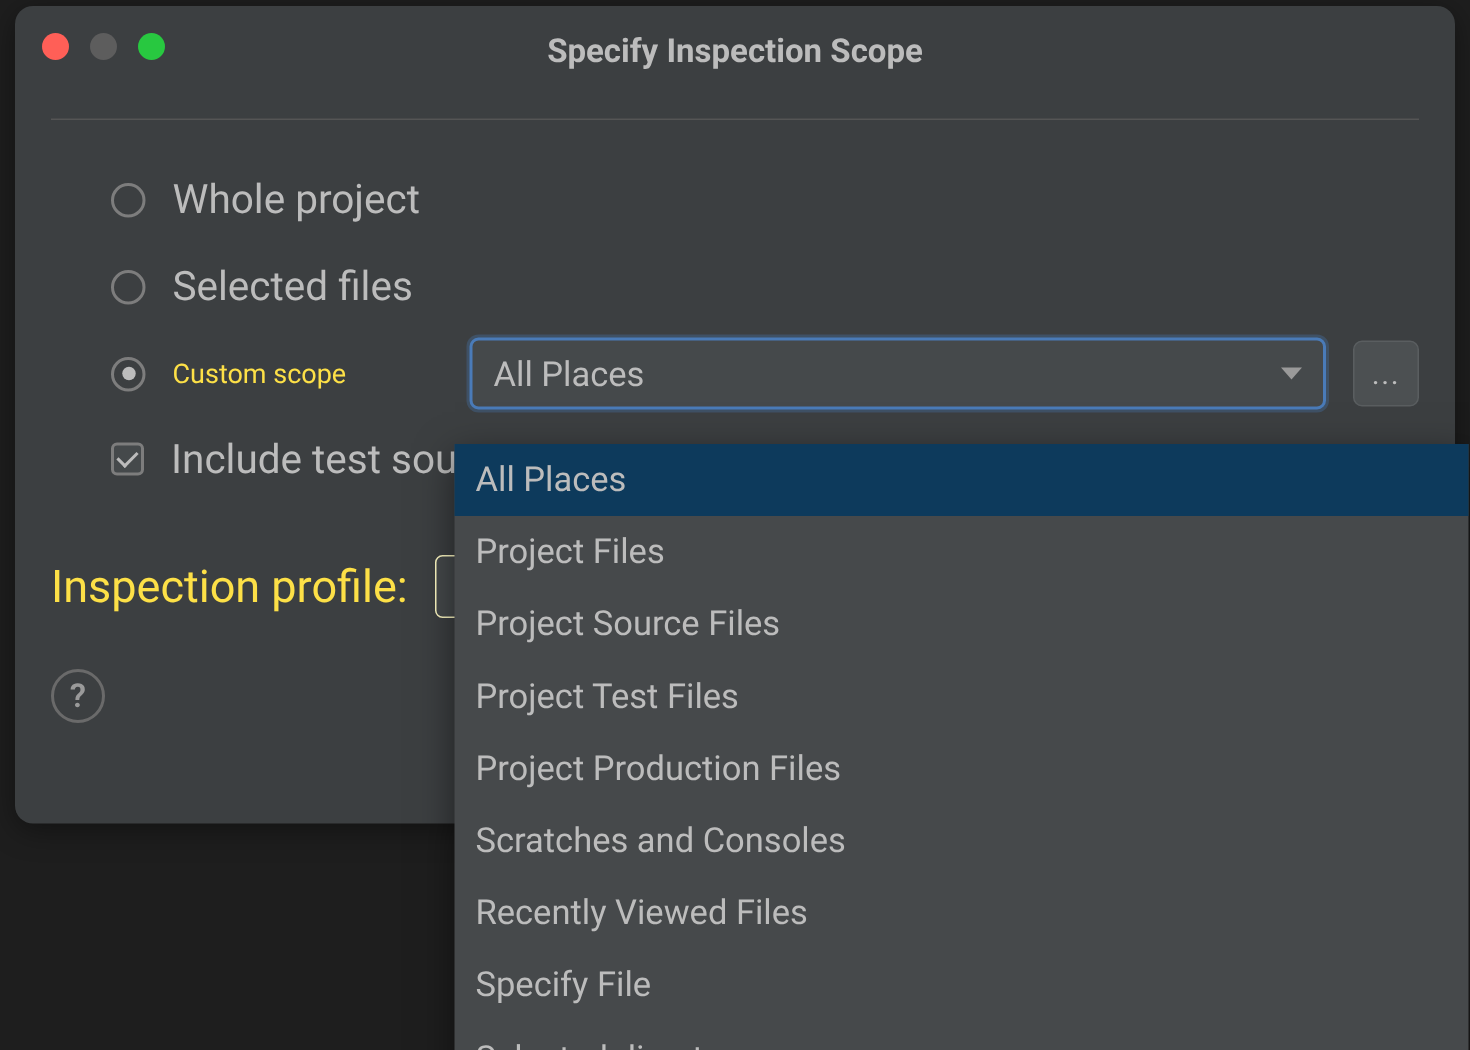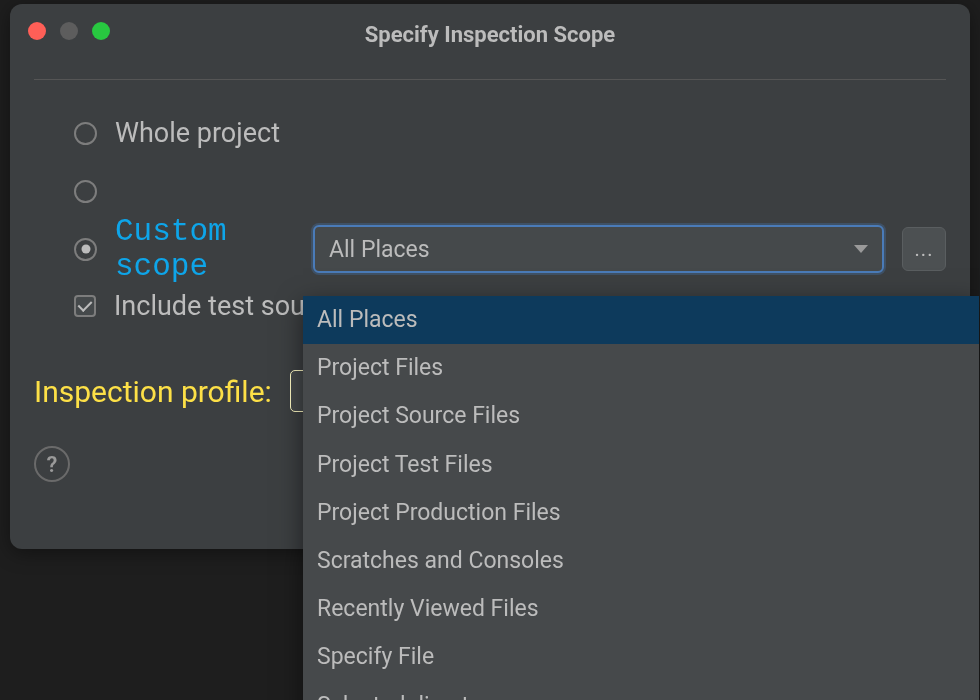--- a/index.html
+++ b/index.html
@@ -105,25 +105,24 @@
       font-size: 27px;
     }
     .scope-row {
       display: flex;
       align-items: center;
       gap: 18px;
       padding: 4px 0 4px 40px;
       height: 58px;
     }
     .scope-label {
-      color: #0ea5e9;
-      font-size: 31px;
+      color: #fde047;
+      font-size: 18px;
       width: 180px;
       flex-shrink: 0;
-      font-family: Liberation Mono, monospace;
     }
     .dropdown {
       flex: 1;
       height: 48px;
       background: #45494b;
       border: 2px solid #4a7bb8;
       border-radius: 6px;
       display: flex;
       align-items: center;
       padding: 0 14px;
@@ -259,20 +258,21 @@
       <div class="section-line"></div>
     </div>
 
     <div class="radio-row">
       <div class="radio"></div>
       <span class="radio-label">Whole project</span>
     </div>
 
     <div class="radio-row">
       <div class="radio"></div>
+      <span class="radio-label">Selected files</span>
     </div>
 
     <div class="scope-row">
       <div class="radio checked"></div>
       <span class="scope-label">Custom scope</span>
       <div class="dropdown">
         <span class="dropdown-text">All Places</span>
         <div class="chevron"></div>
       </div>
       <div class="ellipsis-btn">

